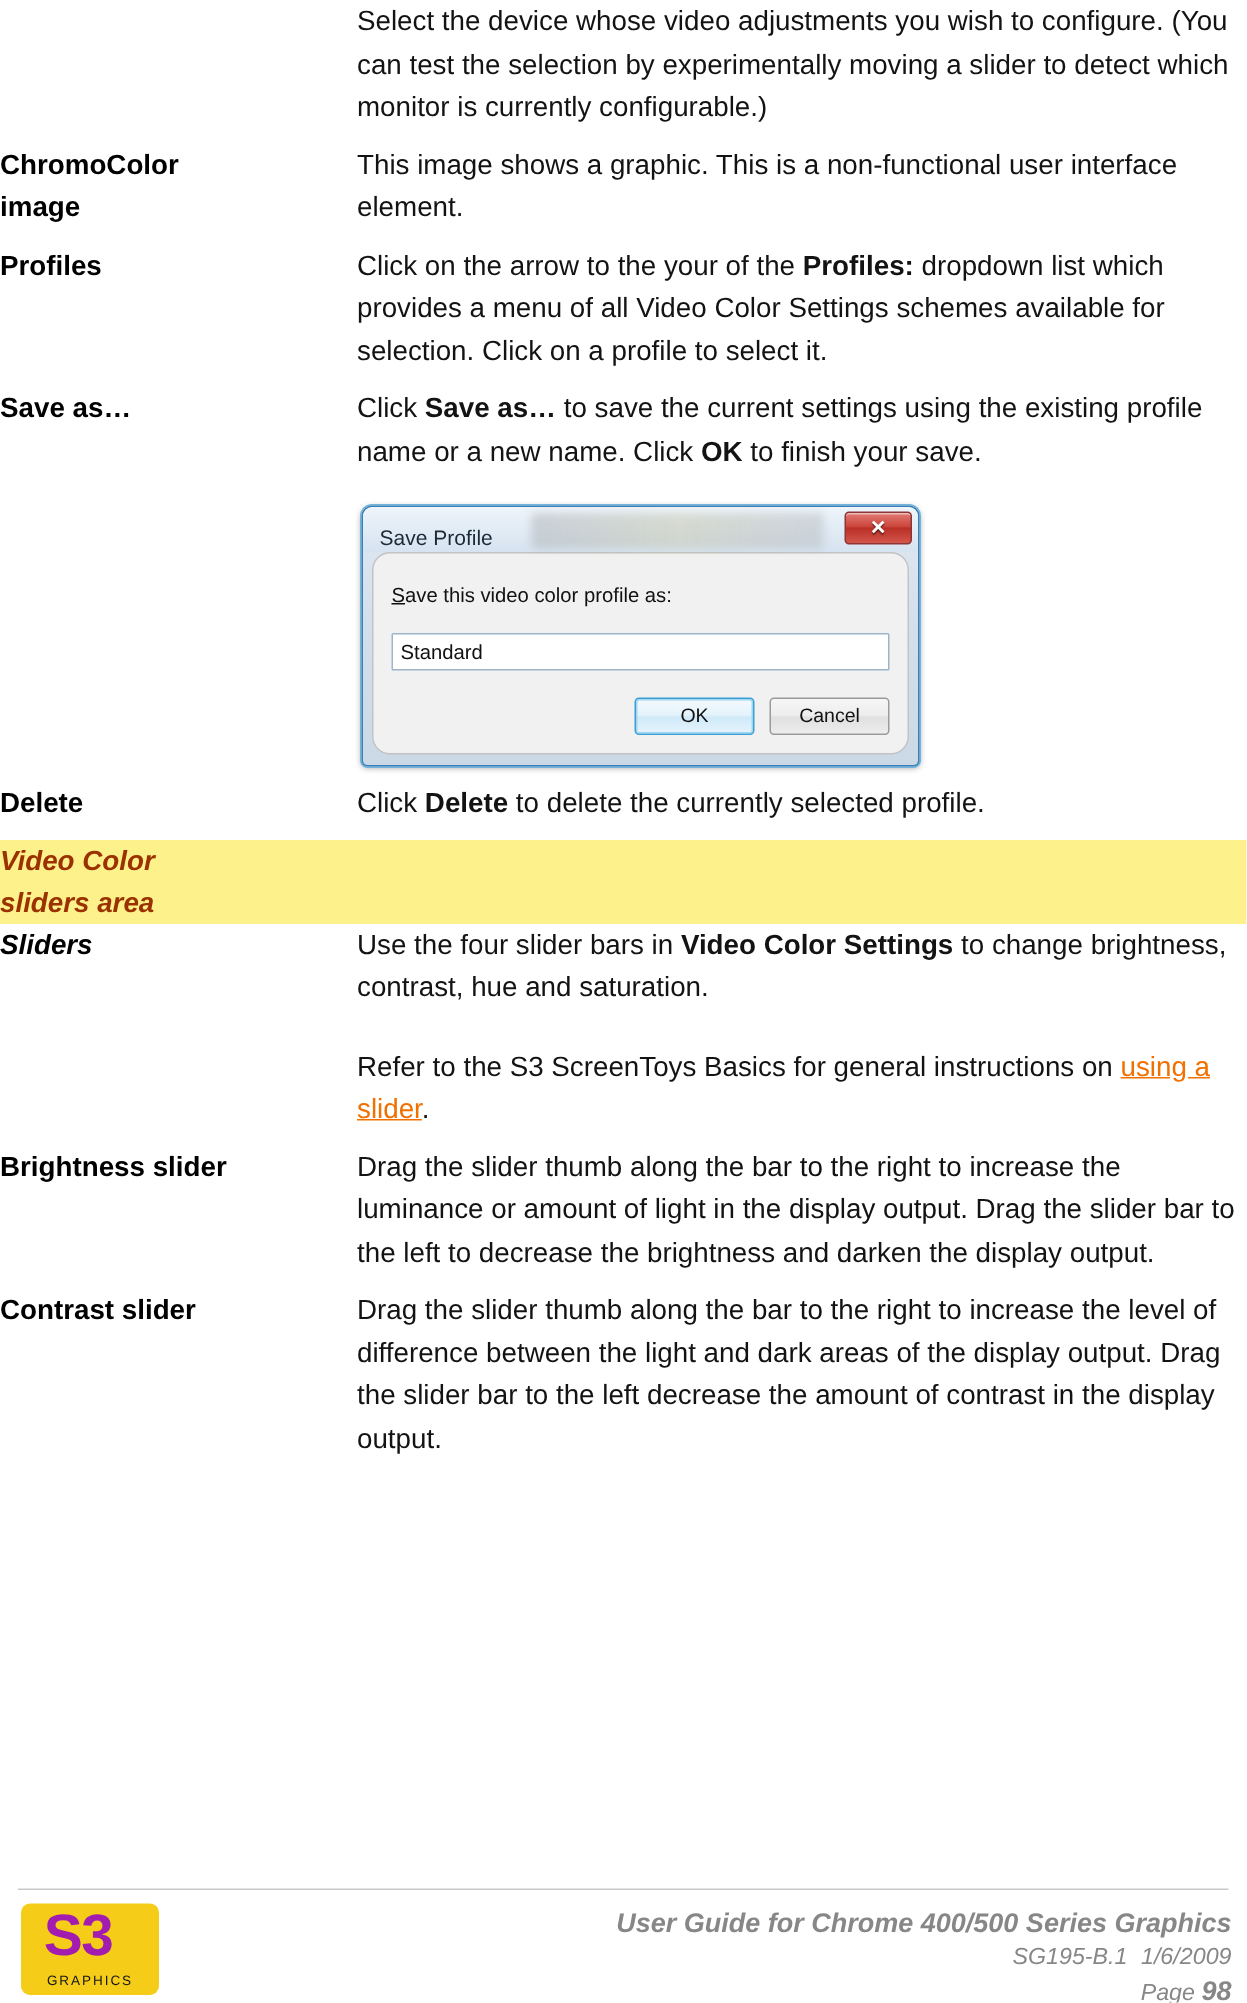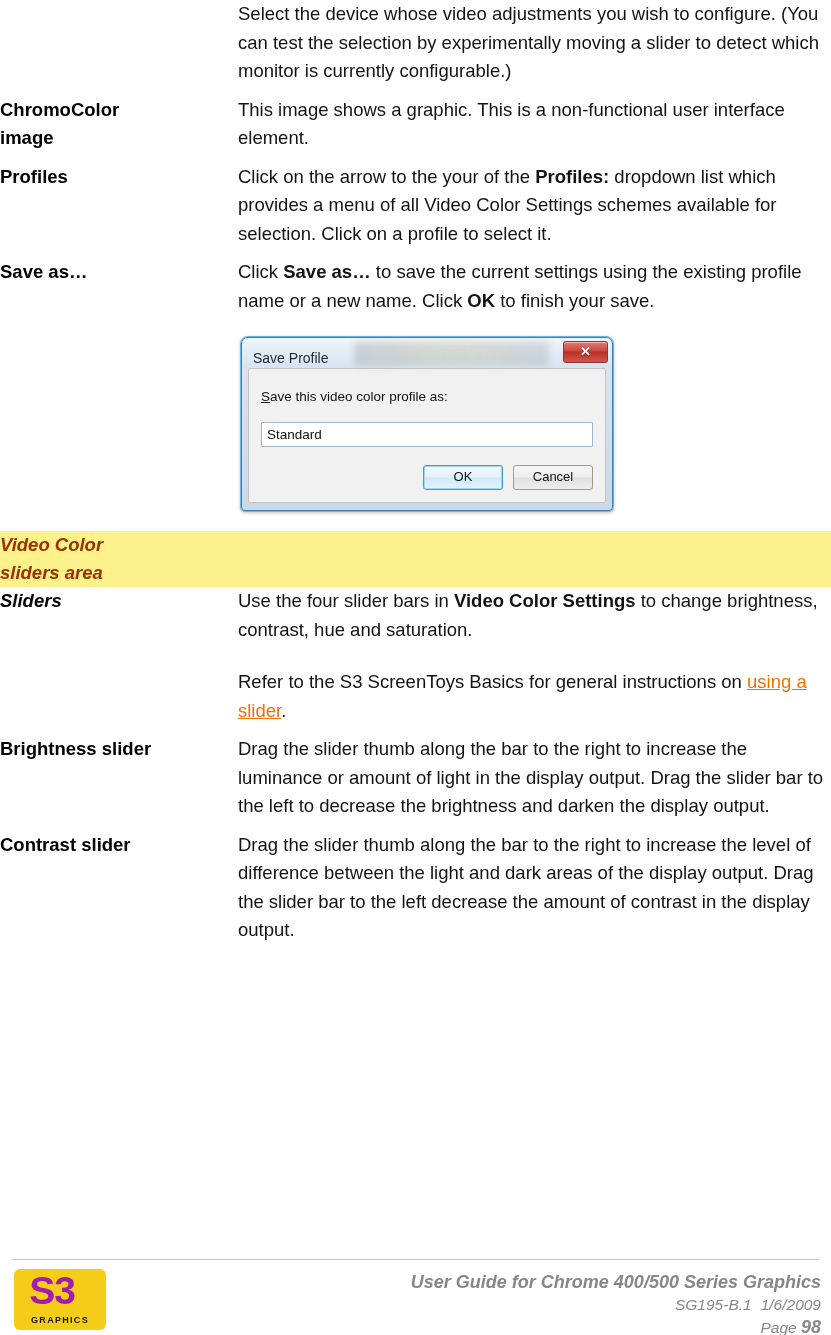--- a/index.html
+++ b/index.html
@@ -133,21 +133,21 @@
     font-weight: bold;
     text-align: center;
     line-height: 20px;
     text-shadow: 0 1px 1px rgba(0,0,0,0.5);
     cursor: pointer;
   }
   .dlg-body {
     margin: 0 6px 7px 6px;
     background: #f1f1f1;
     border: 1px solid #c3c3c3;
-    border-radius: 2px;
+    border-radius: 12px;
     padding: 14px 12px 12px 12px;
   }
   .dlg-label {
     font-size: 13.5px;
     color: #111111;
     margin-bottom: 7px;
   }
   .dlg-label .accel {
     text-decoration: underline;
   }
@@ -228,21 +228,21 @@
     line-height: 40px;
   }
   .logo-sub {
     position: absolute;
     left: 0;
     bottom: 5px;
     width: 92px;
     text-align: center;
     font-family: "Liberation Sans", sans-serif;
     font-size: 9px;
-    font-weight: bold;
+    font-weight: normal;
     color: #171717;
     letter-spacing: 1.3px;
   }
   .footer-text {
     position: absolute;
     right: 10px;
     top: 18px;
     text-align: right;
     color: #878787;
     font-style: italic;
@@ -345,20 +345,28 @@
                 <div class="dlg-buttons">
                   <div class="dlg-btn dlg-btn-default">OK</div>
                   <div class="dlg-btn">Cancel</div>
                 </div>
               </div>
             </div>
           </div>
         </td>
       </tr>
 
+      <tr class="row-plain">
+        <td class="term">
+          <span>Delete</span>
+        </td>
+        <td class="desc">
+          <p><span>Click </span><span class="b">Delete</span><span> to delete the currently selected profile.</span></p>
+        </td>
+      </tr>
 
       <tr class="gap-sm">
           <td></td>
           <td></td>
         </tr>
 
       <tr class="row-highlight">
         <td class="term term-area">
           <span>Video Color</span><br>
           <span>sliders area</span>

